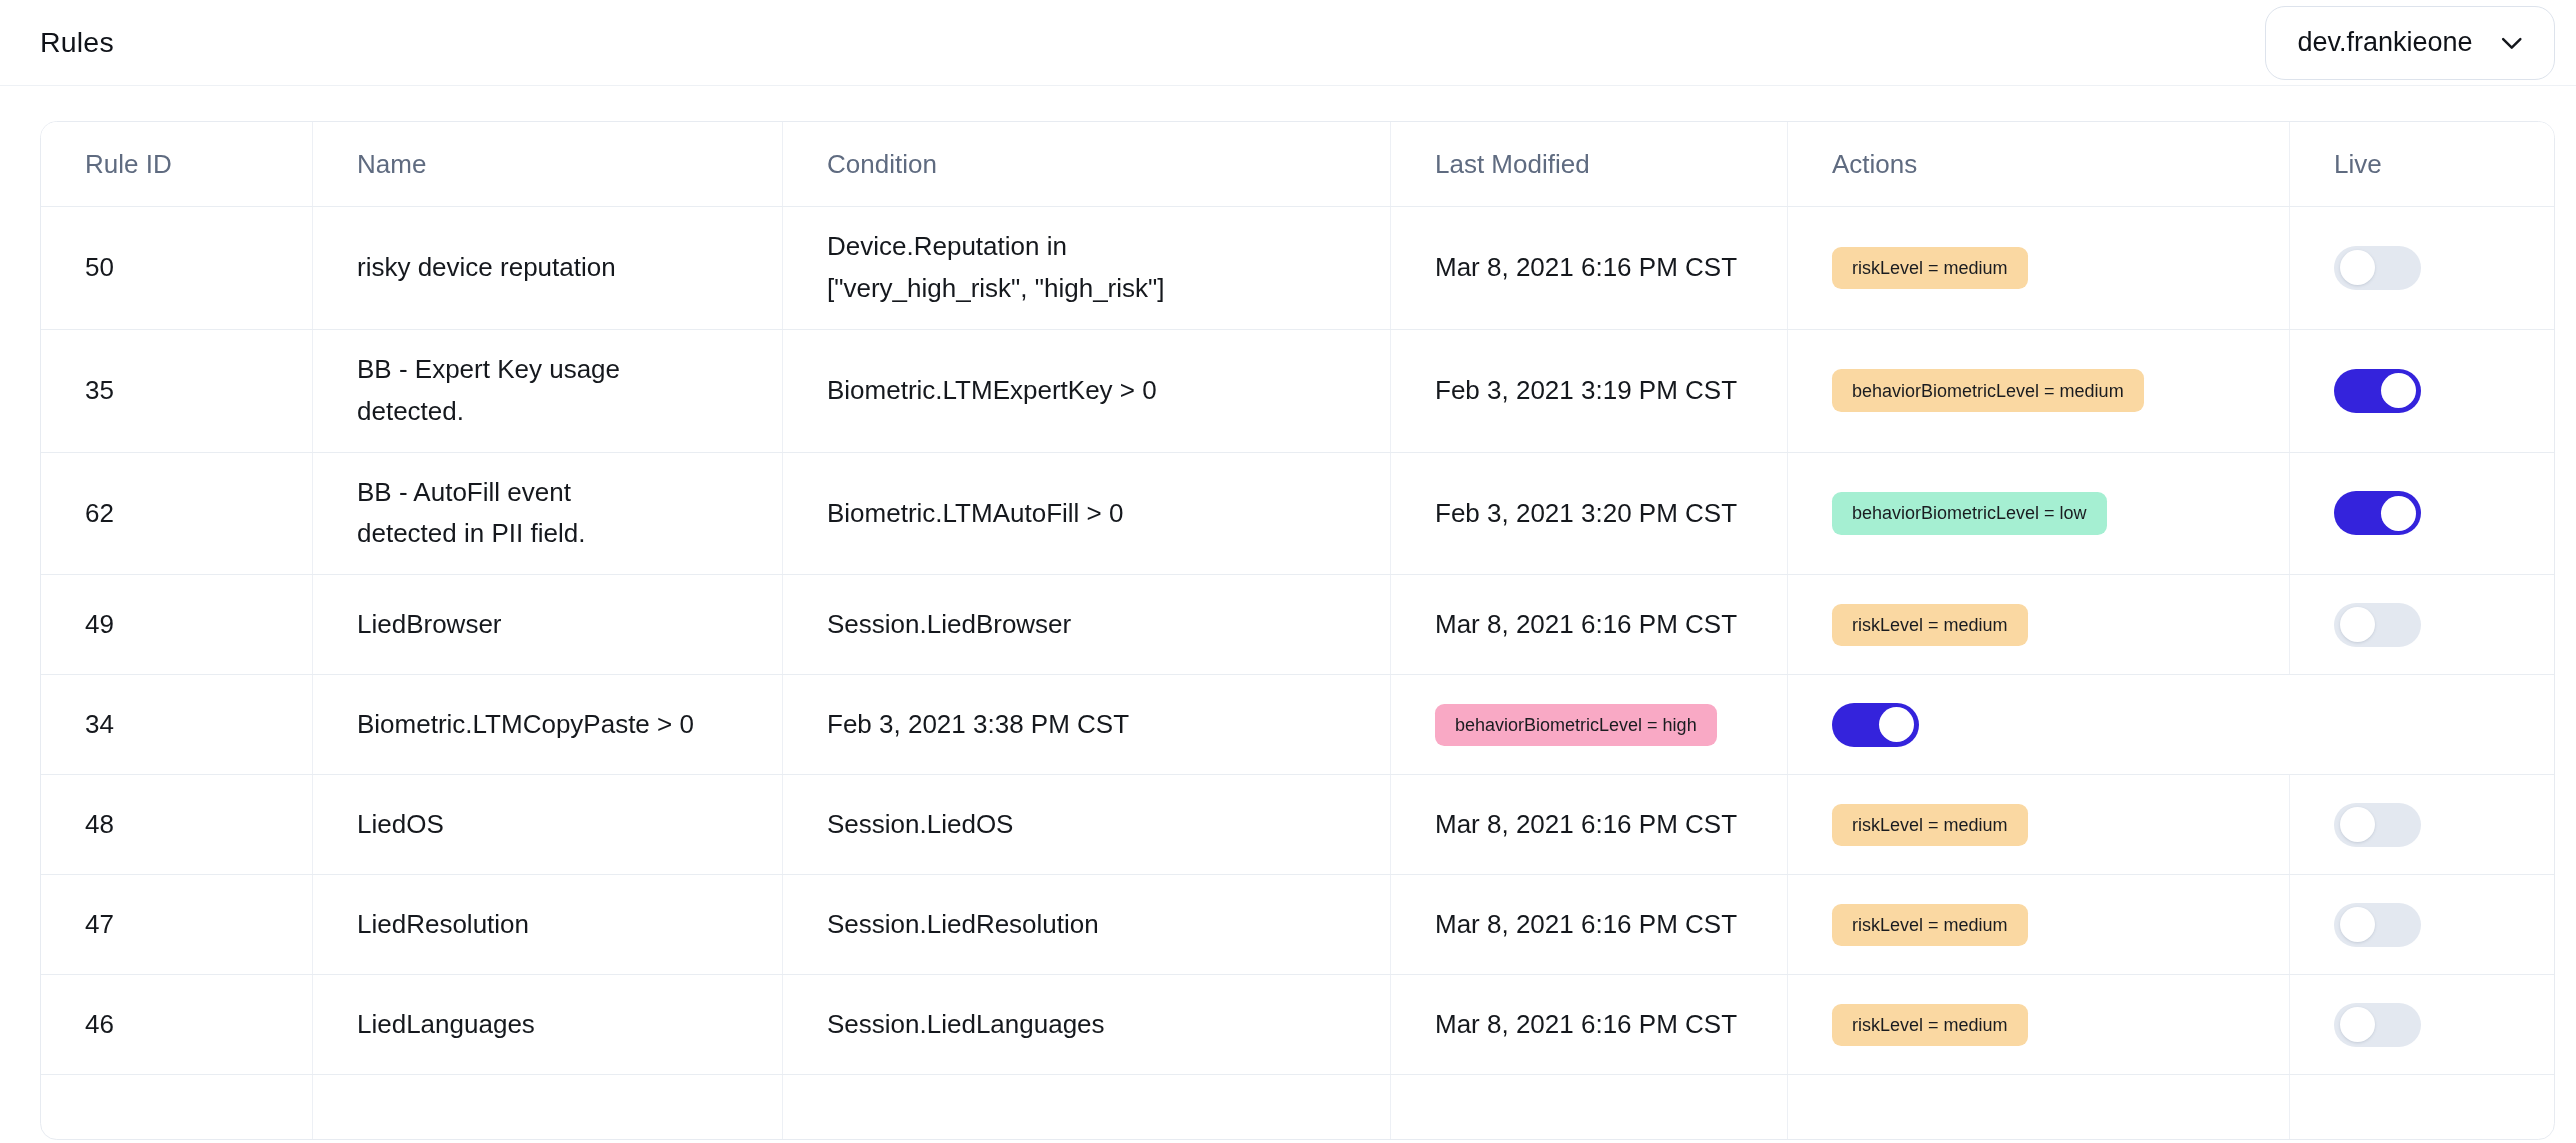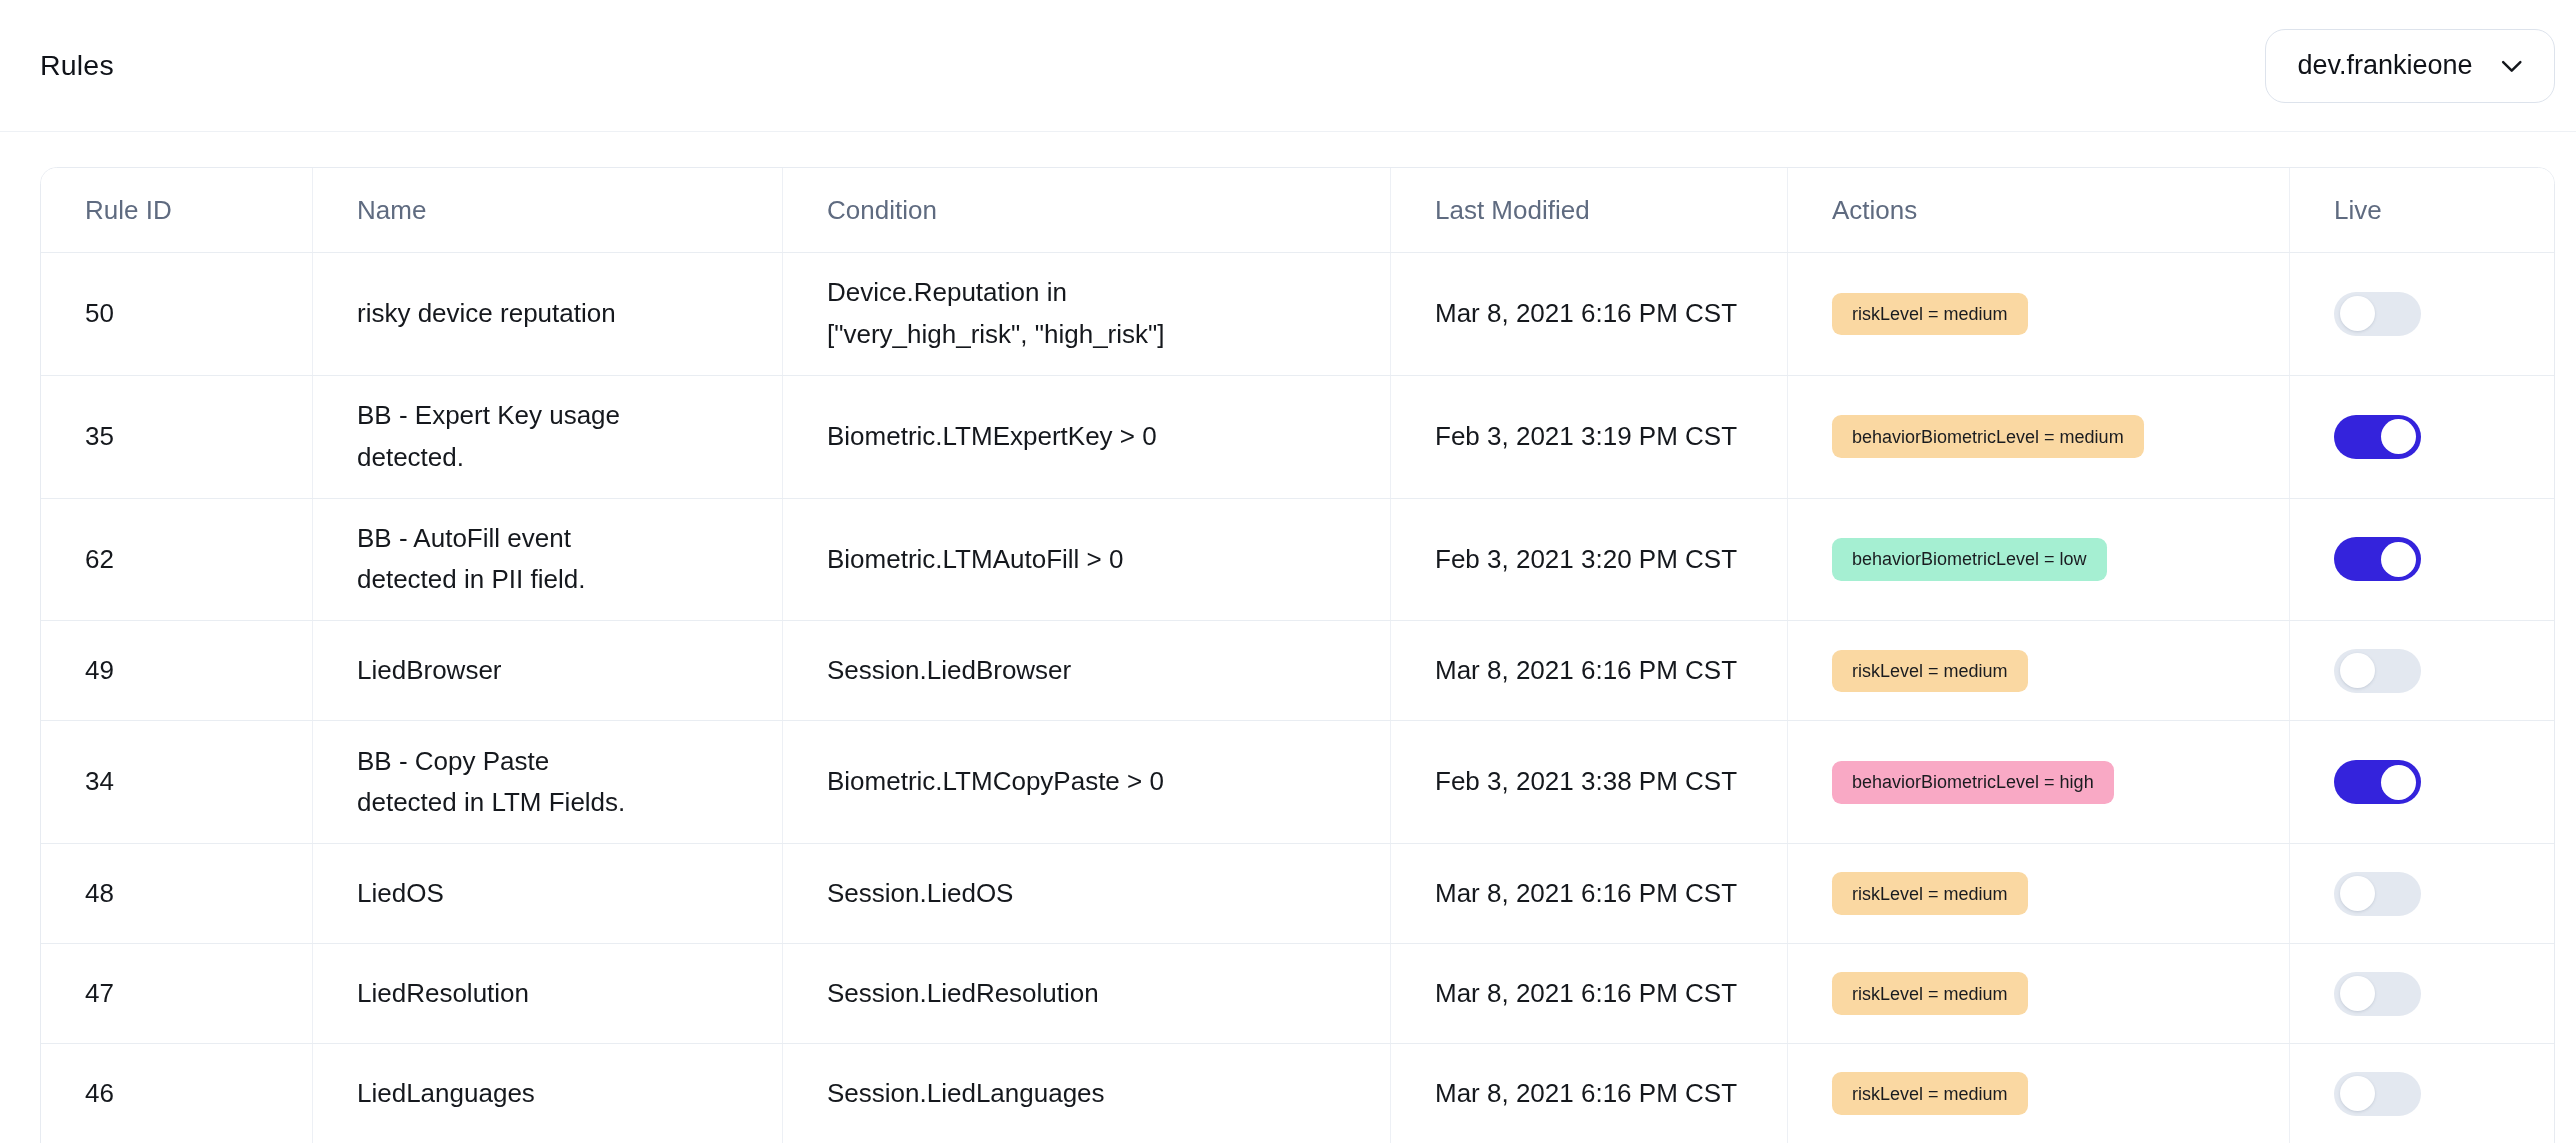--- a/index.html
+++ b/index.html
@@ -6,21 +6,21 @@
   html, body {
     width: 2576px; height: 1143px;
     overflow: hidden;
     background: #ffffff;
     font-family: "Liberation Sans", "DejaVu Sans", sans-serif;
     color: #15181d;
   }
 
   
   .top-bar {
-    height: 132px;
+    height: 86px;
     display: flex;
     align-items: center;
     justify-content: space-between;
     padding: 0 21px 0 40px;
     border-bottom: 1.8px solid #eef1f5;
     background: #ffffff;
   }
   .page-title {
     font-size: 28.5px;
     font-weight: 500;
@@ -204,22 +204,20 @@
     </div>
     <div class="td cell-live">
       <div class="toggle off">
         <div class="knob"></div>
       </div>
     </div>
   </div>
 
   <div class="grid-row body-row">
     <div class="td cell-rule-id">34</div>
-    <div class="td cell-name">BB - Copy Paste
-detected in LTM Fields.</div>
     <div class="td cell-condition">Biometric.LTMCopyPaste &gt; 0</div>
     <div class="td cell-modified">Feb 3, 2021 3:38 PM CST</div>
     <div class="td cell-actions">
       <span class="badge level-high">behaviorBiometricLevel = high</span>
     </div>
     <div class="td cell-live">
       <div class="toggle on">
         <div class="knob"></div>
       </div>
     </div>

